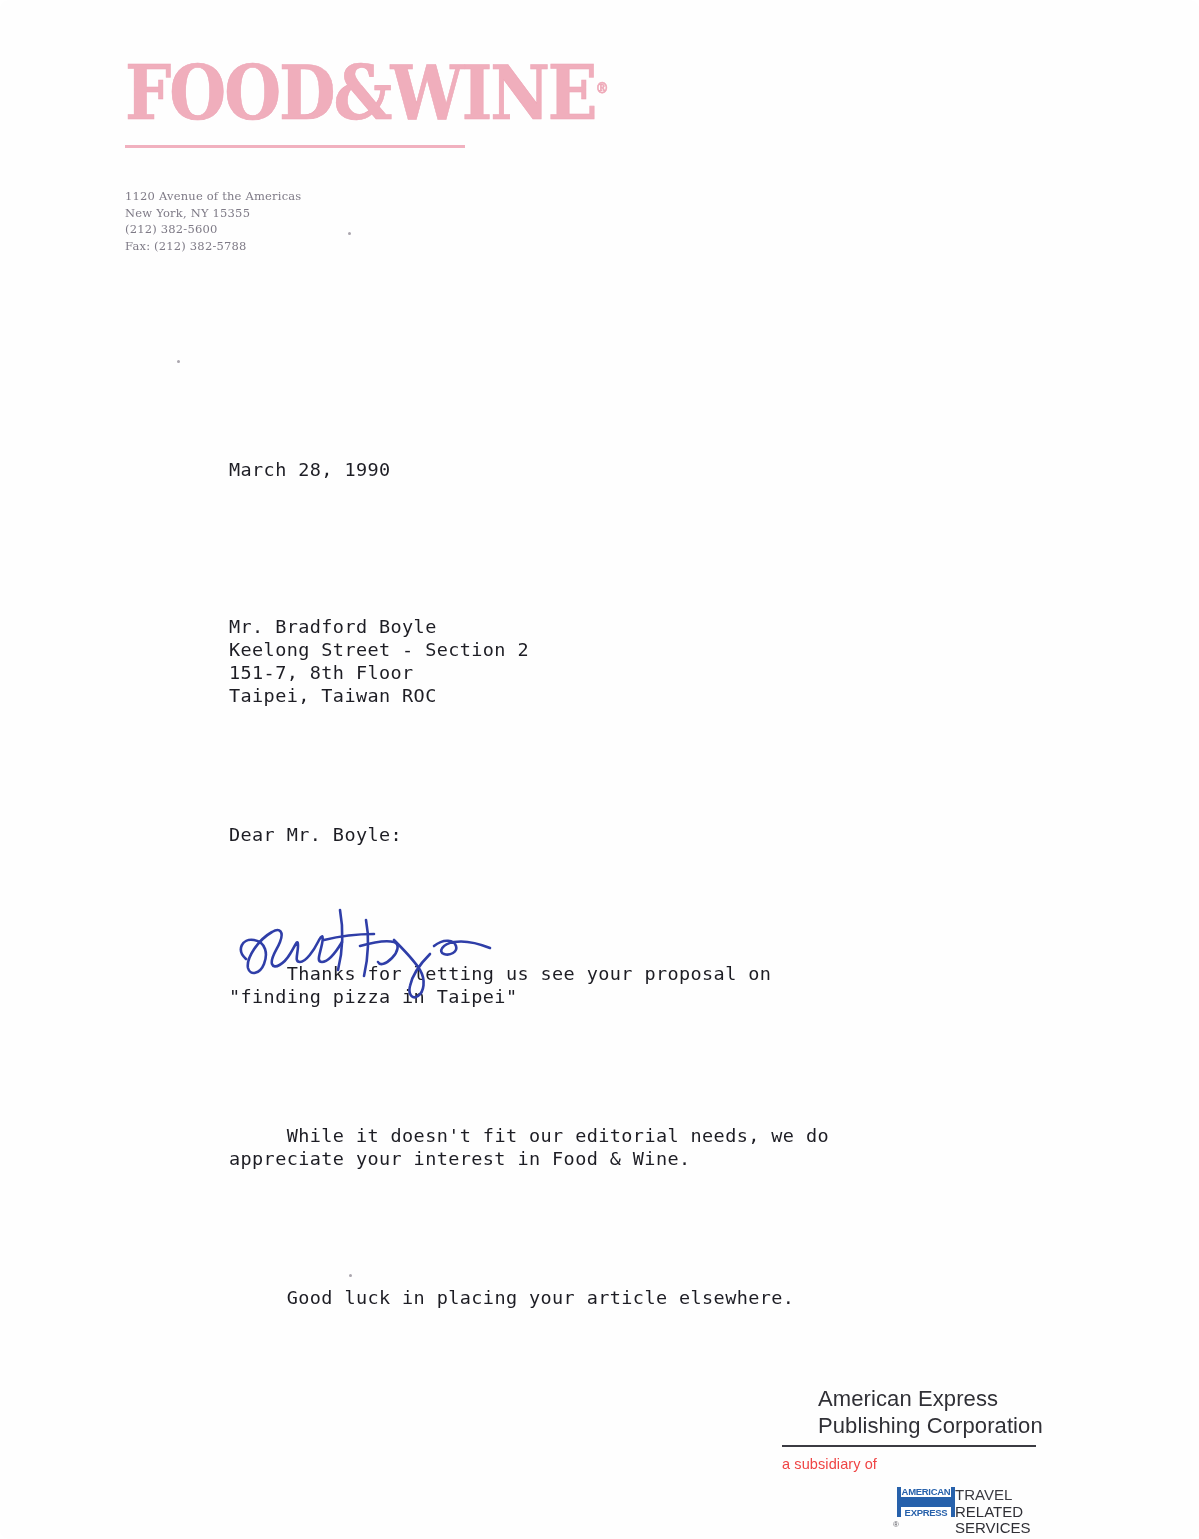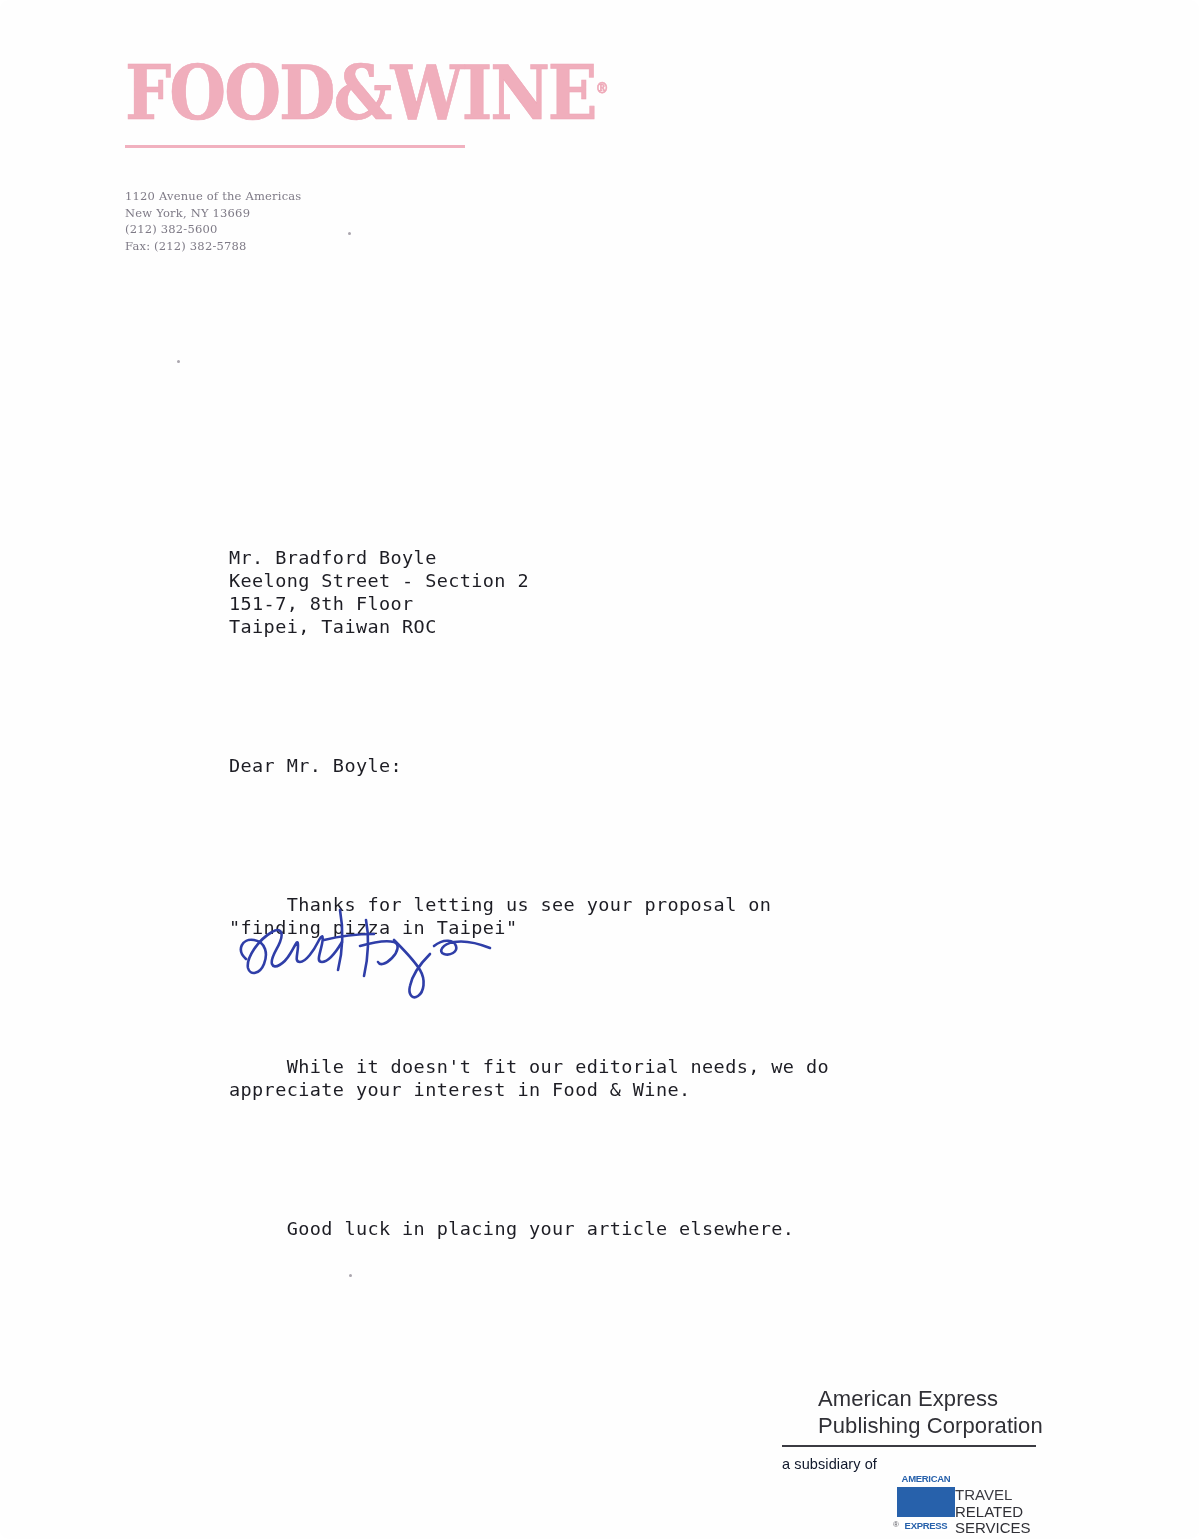--- a/index.html
+++ b/index.html
@@ -115,21 +115,21 @@
   }
   .footer-rule {
     margin-top: 6px;
     width: 254px;
     height: 1.5px;
     background: #3b3b42;
   }
   .footer-sub {
     margin-top: 9px;
     font-size: 14.5px;
-    color: #0f172a;
+    color: #ef4444;
     letter-spacing: 0.1px;
   }
   .amex-row {
     position: absolute;
     left: 897px;
     top: 1487px;
     display: flex;
     align-items: flex-start;
   }
   .amex-box {
@@ -146,21 +146,21 @@
   .amex-box span {
     font-family: "Liberation Sans", sans-serif;
     font-size: 9.5px;
     font-weight: bold;
     letter-spacing: -0.3px;
     background: #ffffff;
     color: #2761ab;
     display: block;
     width: 50px;
     text-align: center;
-    margin: 18px 0;
+    margin: 5px 0;
   }
   .trs {
     font-family: "Liberation Sans", sans-serif;
     font-size: 15px;
     line-height: 16.5px;
     color: #303036;
   }
   .trs .light { color: #3a3a41; }
   .amex-mark {
     position: absolute;
@@ -175,30 +175,31 @@
 
 <div class="page">
 
   <div class="letterhead">
     <div class="logo-wordmark"><span>FOOD&amp;WINE</span><span class="logo-reg">®</span></div>
     <div class="logo-rule"></div>
   </div>
 
   <div class="address-block">
     <div>1120 Avenue of the Americas</div>
-    <div>New York, NY 13669</div>
+    <div>New York, NY 15355</div>
     <div>(212) 382-5600</div>
     <div>Fax: (212) 382-5788</div>
   </div>
 
   <div class="stray-dot" style="left:348px; top:232px;"></div>
   <div class="stray-dot" style="left:177px; top:360px;"></div>
   <div class="stray-dot" style="left:349px; top:1274px;"></div>
 
   <div class="letter-body">
+    <div class="blk tight">March 28, 1990</div>
     <div class="gap-lg"></div>
     <div class="blk tight">Mr. Bradford Boyle
 Keelong Street - Section 2
 151-7, 8th Floor
 Taipei, Taiwan ROC</div>
     <div class="gap-md"></div>
     <div class="blk tight">Dear Mr. Boyle:</div>
     <div class="gap-md"></div>
     <div class="blk tight">     Thanks for letting us see your proposal on
 "finding pizza in Taipei"</div>

